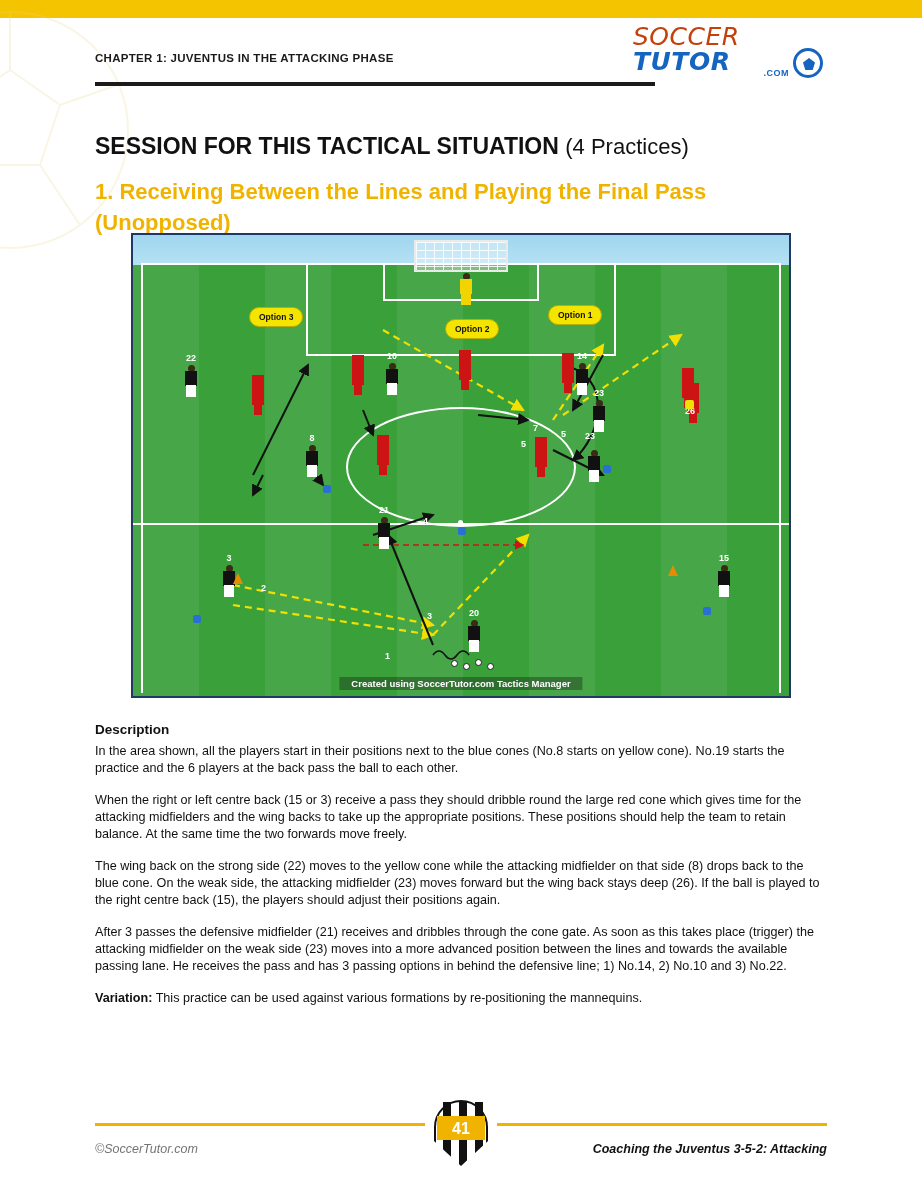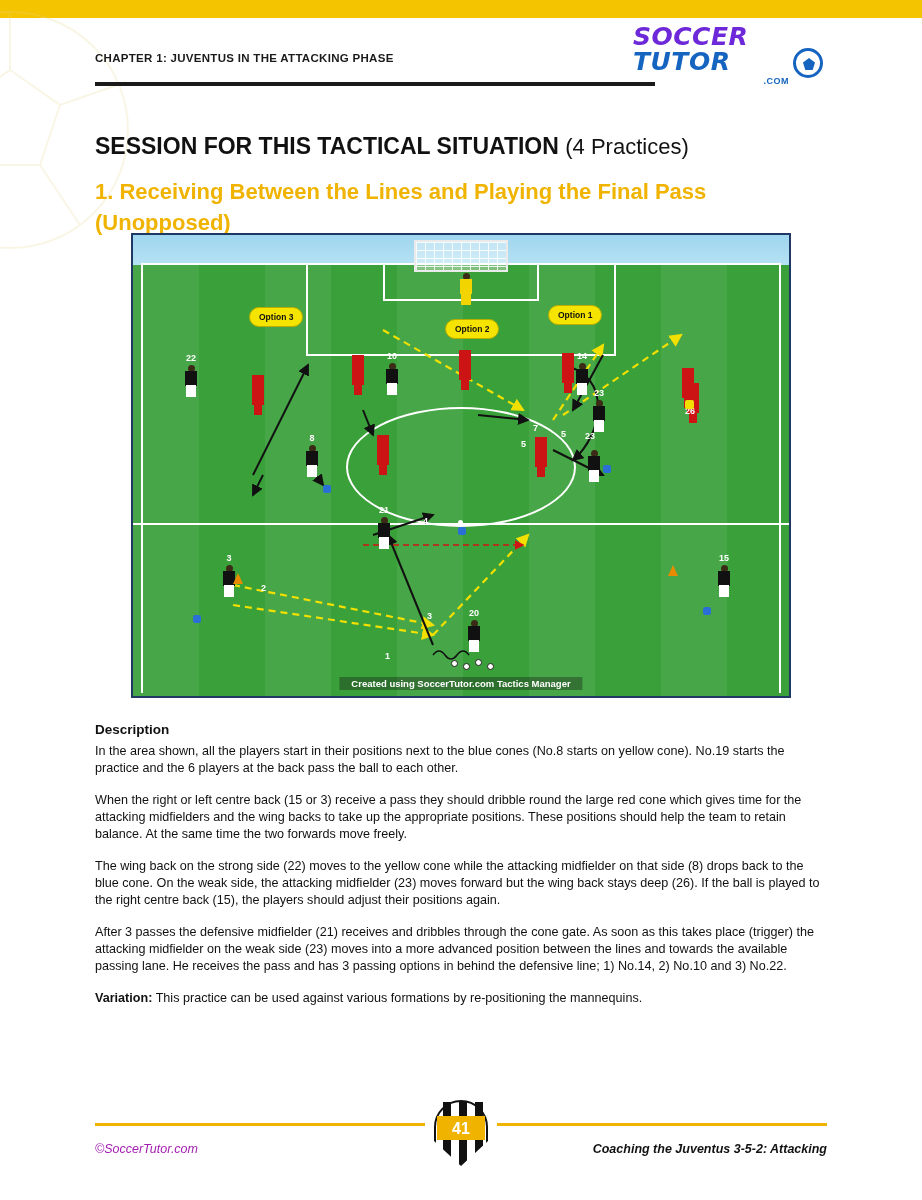--- a/index.html
+++ b/index.html
@@ -34,30 +34,30 @@
   }
   .chapter-rule {
     position:absolute; left:0; top:30px; width:560px; height:4px; background:#1a1a1a;
   }
   .logo {
     position:absolute; right:2px; top:-28px; width:190px; height:62px;
     text-align:left;
   }
   .logo .l1 {
     font-family:"DejaVu Sans", sans-serif;
-    font-weight:bold; font-style:italic; font-size:25px; color:#6d28d9;
+    font-weight:normal; font-style:italic; font-size:25px; color:#c2410c;
     letter-spacing:0.5px; line-height:25px;
   }
   .logo .l2 {
     font-family:"DejaVu Sans", sans-serif;
     font-weight:bold; font-style:italic; font-size:25px; color:#1565c0;
     letter-spacing:0.5px; line-height:26px;
   }
   .logo .dotcom {
-    font-size:9px; font-weight:bold; color:#1565c0; letter-spacing:0.5px;margin-top:8px;
+    font-size:9px; font-weight:bold; color:#1565c0; letter-spacing:0.5px;
   }
   .logo-ball {
     position:absolute; right:0px; top:24px; width:30px; height:30px; border-radius:50%;
     background:#fff; border:3px solid #1565c0;
   }
   .logo-ball:after{
     content:""; position:absolute; left:7px; top:7px; width:12px; height:12px;
     background:#1565c0;
     clip-path: polygon(50% 0%, 100% 38%, 81% 100%, 19% 100%, 0% 38%);
   }
@@ -163,21 +163,21 @@
   }
   .badge-stripe { position:absolute; top:0; width:8px; height:100%; background:#111; }
   .badge-num {
     position:absolute; left:0; top:20px; width:54px; text-align:center;
     font-size:16px; font-weight:bold; color:#fff; z-index:4;
   }
   .badge-bar {
     position:absolute; left:3px; top:16px; width:48px; height:24px; background:#f0b400; z-index:3;
   }
   .footer-left {
-    position:absolute; left:95px; top:1142px; font-size:12.5px; font-style:italic; color:#a21caf;
+    position:absolute; left:95px; top:1142px; font-size:12.5px; font-style:italic; color:#737373;
   }
   .footer-right {
     position:absolute; right:95px; top:1142px; font-size:12.5px; font-style:italic; font-weight:bold; color:#111; text-align:right;
   }
 </style>
 </head>
 <body>
 
 <div class="page">
 

